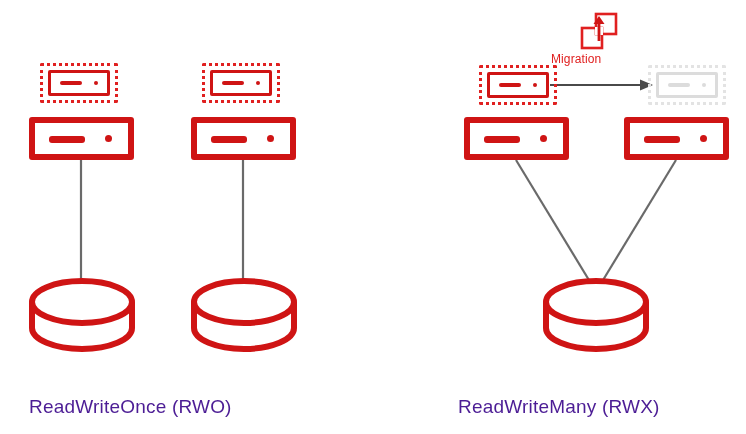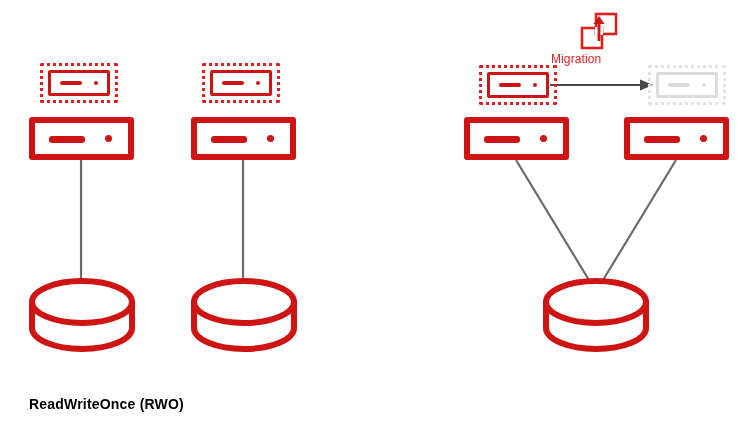--- a/index.html
+++ b/index.html
@@ -68,23 +68,23 @@
     position:absolute;
     color:#e02020;
     font-size:12px;
     letter-spacing:.1px;
     white-space:nowrap;
   }
 
   
   .caption{
     position:absolute;
-    color:#000000;
-    font-size:14px;
-    font-weight:bold;
+    color:#4c1d95;
+    font-size:19px;
+    font-weight:normal;
     letter-spacing:.2px;
     white-space:nowrap;
   }
 </style>
 </head>
 <body>
 
 <div class="stage">
 
   <svg class="lines" viewBox="0 0 746 434" width="746" height="434">
@@ -188,14 +188,15 @@
   </div>
 
   <div class="cyl" style="left:540px;top:276px;width:112px;height:80px;">
     <svg viewBox="0 0 112 80" width="112" height="80">
       <ellipse cx="56" cy="26" rx="50" ry="21" fill="#fff" stroke="#cf1414" stroke-width="6"></ellipse>
       <path d="M6 26 L6 52 A50 21 0 0 0 106 52 L106 26" fill="#fff" stroke="#cf1414" stroke-width="6"></path>
       <path d="M6 26 A50 21 0 0 0 106 26" fill="none" stroke="#cf1414" stroke-width="6"></path>
     </svg>
   </div>
 
+  <div class="caption" style="left:458px;top:396px;">ReadWriteMany (RWX)</div>
 
 </div>
 
 </body></html>

